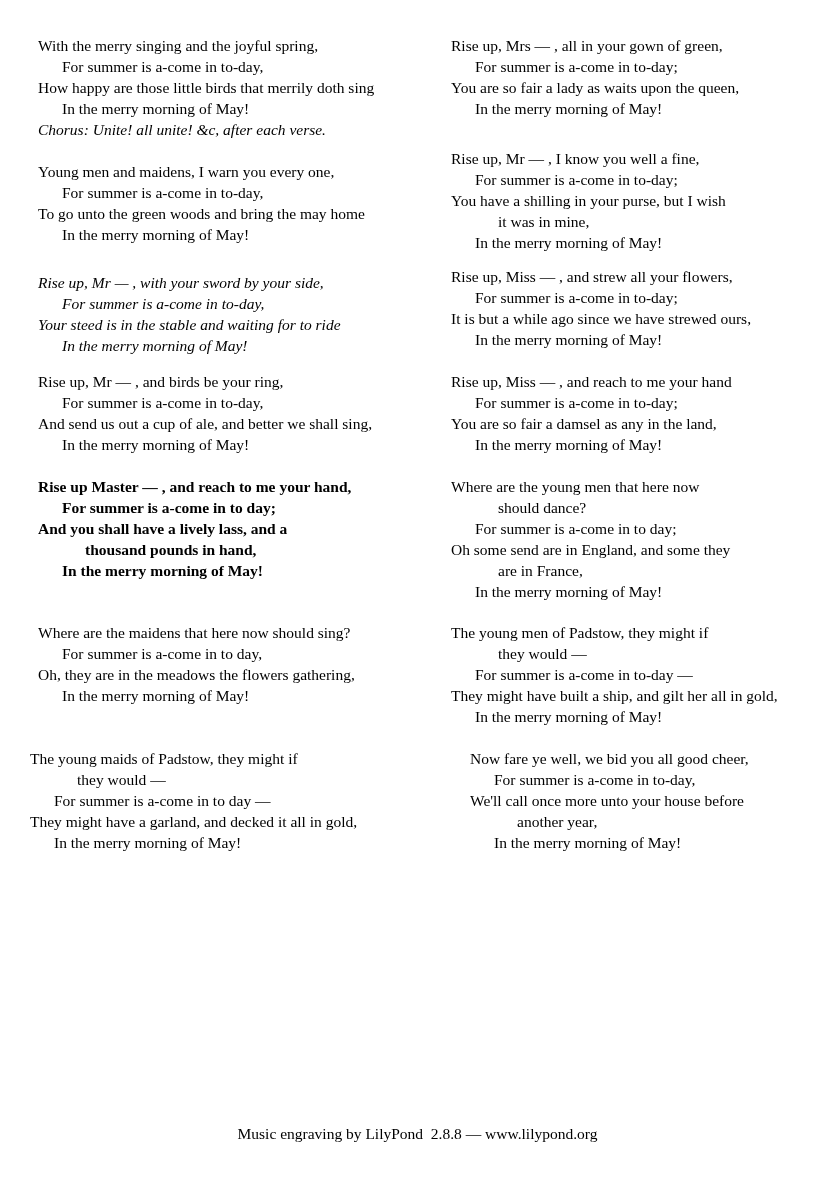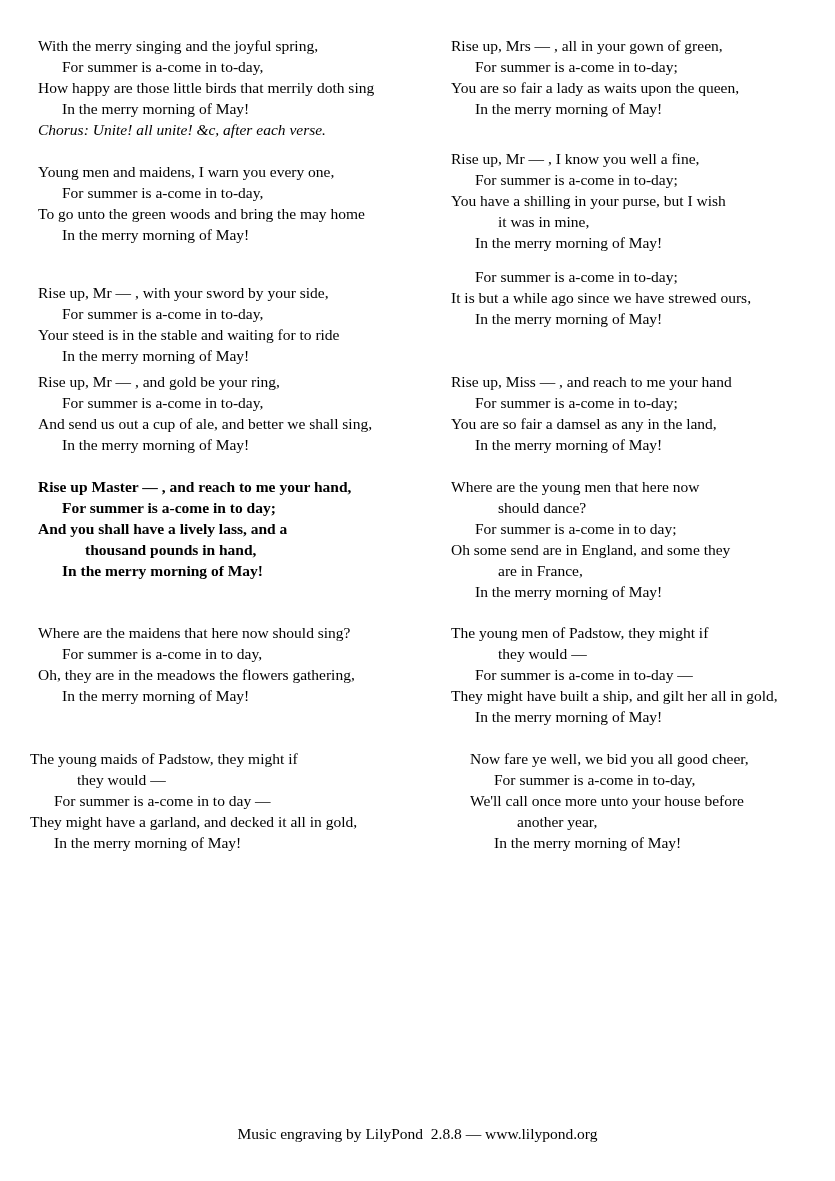--- a/index.html
+++ b/index.html
@@ -49,28 +49,28 @@
         <div class="line indent-0">How happy are those little birds that merrily doth sing</div>
         <div class="line indent-1">In the merry morning of May!</div>
         <div class="line indent-0 italic">Chorus: Unite! all unite! &amp;c, after each verse.</div>
       </div>
       <div class="verse" style="left: 38px; top: 161px;">
         <div class="line indent-0">Young men and maidens, I warn you every one,</div>
         <div class="line indent-1">For summer is a-come in to-day,</div>
         <div class="line indent-0">To go unto the green woods and bring the may home</div>
         <div class="line indent-1">In the merry morning of May!</div>
       </div>
-      <div class="verse" style="left: 38px; top: 282px;">
+      <div class="verse" style="left: 38px; top: 272px; font-style: italic;">
         <div class="line indent-0">Rise up, Mr — , with your sword by your side,</div>
         <div class="line indent-1">For summer is a-come in to-day,</div>
         <div class="line indent-0">Your steed is in the stable and waiting for to ride</div>
         <div class="line indent-1">In the merry morning of May!</div>
       </div>
       <div class="verse" style="left: 38px; top: 371px;">
-        <div class="line indent-0">Rise up, Mr — , and gold be your ring,</div>
+        <div class="line indent-0">Rise up, Mr — , and birds be your ring,</div>
         <div class="line indent-1">For summer is a-come in to-day,</div>
         <div class="line indent-0">And send us out a cup of ale, and better we shall sing,</div>
         <div class="line indent-1">In the merry morning of May!</div>
       </div>
       <div class="verse" style="left: 38px; top: 476px; font-weight: bold;">
         <div class="line indent-0">Rise up Master — , and reach to me your hand,</div>
         <div class="line indent-1">For summer is a-come in to day;</div>
         <div class="line indent-0">And you shall have a lively lass, and a</div>
         <div class="line indent-2">thousand pounds in hand,</div>
         <div class="line indent-1">In the merry morning of May!</div>
@@ -97,20 +97,21 @@
         <div class="line indent-1">In the merry morning of May!</div>
       </div>
       <div class="verse" style="left: 451px; top: 148px;">
         <div class="line indent-0">Rise up, Mr — , I know you well a fine,</div>
         <div class="line indent-1">For summer is a-come in to-day;</div>
         <div class="line indent-0">You have a shilling in your purse, but I wish</div>
         <div class="line indent-2">it was in mine,</div>
         <div class="line indent-1">In the merry morning of May!</div>
       </div>
       <div class="verse" style="left: 451px; top: 266px;">
+        <div class="line indent-0">Rise up, Miss — , and strew all your flowers,</div>
         <div class="line indent-1">For summer is a-come in to-day;</div>
         <div class="line indent-0">It is but a while ago since we have strewed ours,</div>
         <div class="line indent-1">In the merry morning of May!</div>
       </div>
       <div class="verse" style="left: 451px; top: 371px;">
         <div class="line indent-0">Rise up, Miss — , and reach to me your hand</div>
         <div class="line indent-1">For summer is a-come in to-day;</div>
         <div class="line indent-0">You are so fair a damsel as any in the land,</div>
         <div class="line indent-1">In the merry morning of May!</div>
       </div>

